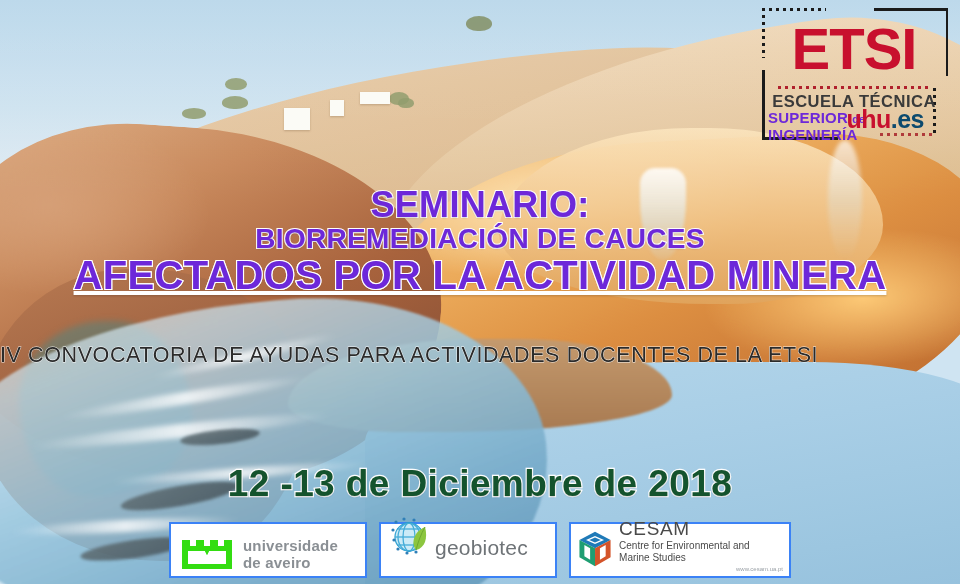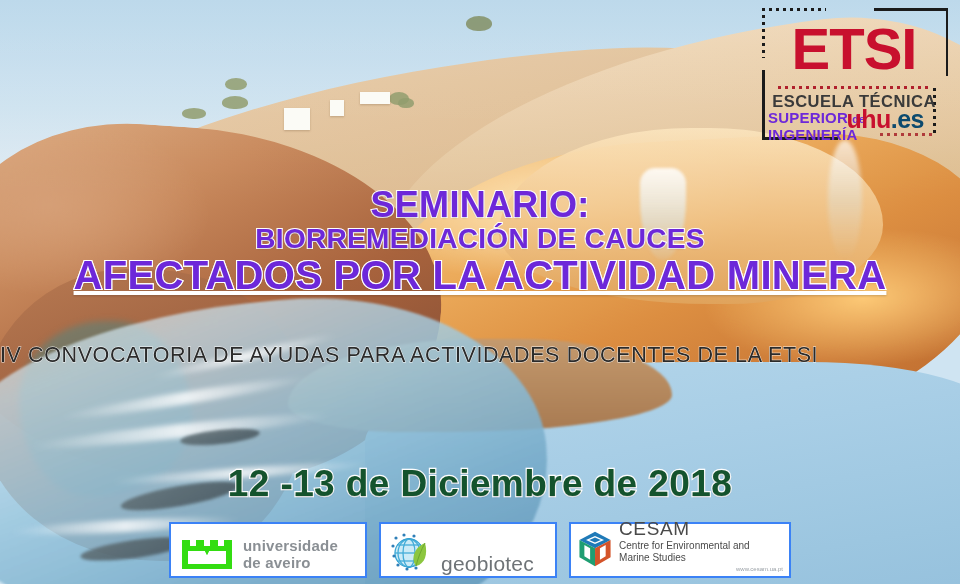--- a/index.html
+++ b/index.html
@@ -215,21 +215,21 @@
   
   .logobar{
     position:absolute;left:0;bottom:0;width:960px;height:68px;
     display:flex;align-items:center;justify-content:center;gap:12px;
   }
   .logobox{
     background:#ffffff;border:2px solid #3b82f6;
     display:flex;align-items:flex-end;box-sizing:border-box;
   }
   .lb-ua{width:198px;height:56px;padding:4px 8px;gap:8px;}
-  .lb-gb{width:178px;height:56px;padding:0 8px;gap:6px;}
+  .lb-gb{width:178px;height:56px;padding:16px 8px;}
   .lb-ce{width:222px;height:56px;padding:4px 6px;gap:6px;}
 
   .ua-txt{font-size:15px;font-weight:bold;color:#8a8f94;line-height:1.12;letter-spacing:.2px;}
   .gb-txt{font-size:21px;color:#6e7377;letter-spacing:.2px;}
   .ce-title{font-size:19px;color:#4a4a4a;line-height:1;letter-spacing:.6px;}
   .ce-sub{font-size:10px;color:#4a4a4a;line-height:1.2;margin-top:2px;}
   .ce-url{font-size:6px;color:#9aa0a6;text-align:right;margin-top:2px;}
 </style>
 </head>
 <body>

